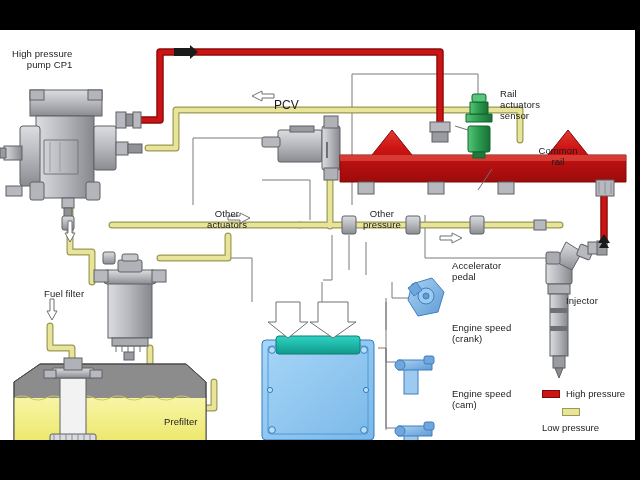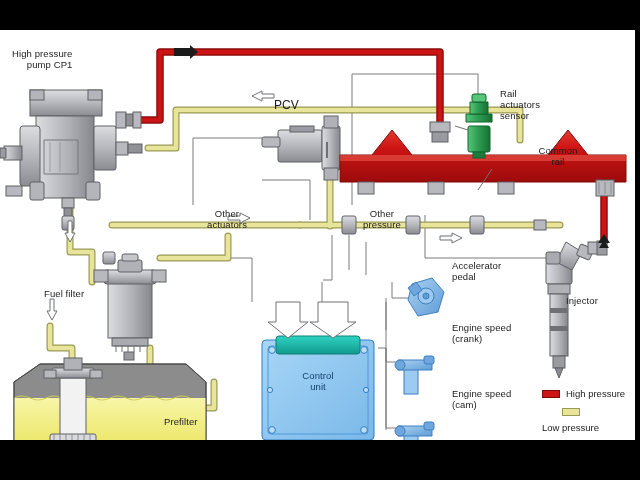--- a/index.html
+++ b/index.html
@@ -371,24 +371,20 @@
     <div class="lbl c" style="left:196px;top:178px;width:62px;">
       <div>Other</div>
       <div>actuators</div>
     </div>
 
     <div class="lbl c" style="left:354px;top:178px;width:56px;">
       <div>Other</div>
       <div>pressure</div>
     </div>
 
-    <div class="lbl c" style="left:290px;top:340px;width:56px;color:#14406e;">
-      <div>Control</div>
-      <div>unit</div>
-    </div>
 
     <div class="lbl" style="left:452px;top:230px;">
       <div>Accelerator</div>
       <div>pedal</div>
     </div>
 
     <div class="lbl" style="left:452px;top:292px;">
       <div>Engine speed</div>
       <div>(crank)</div>
     </div>

